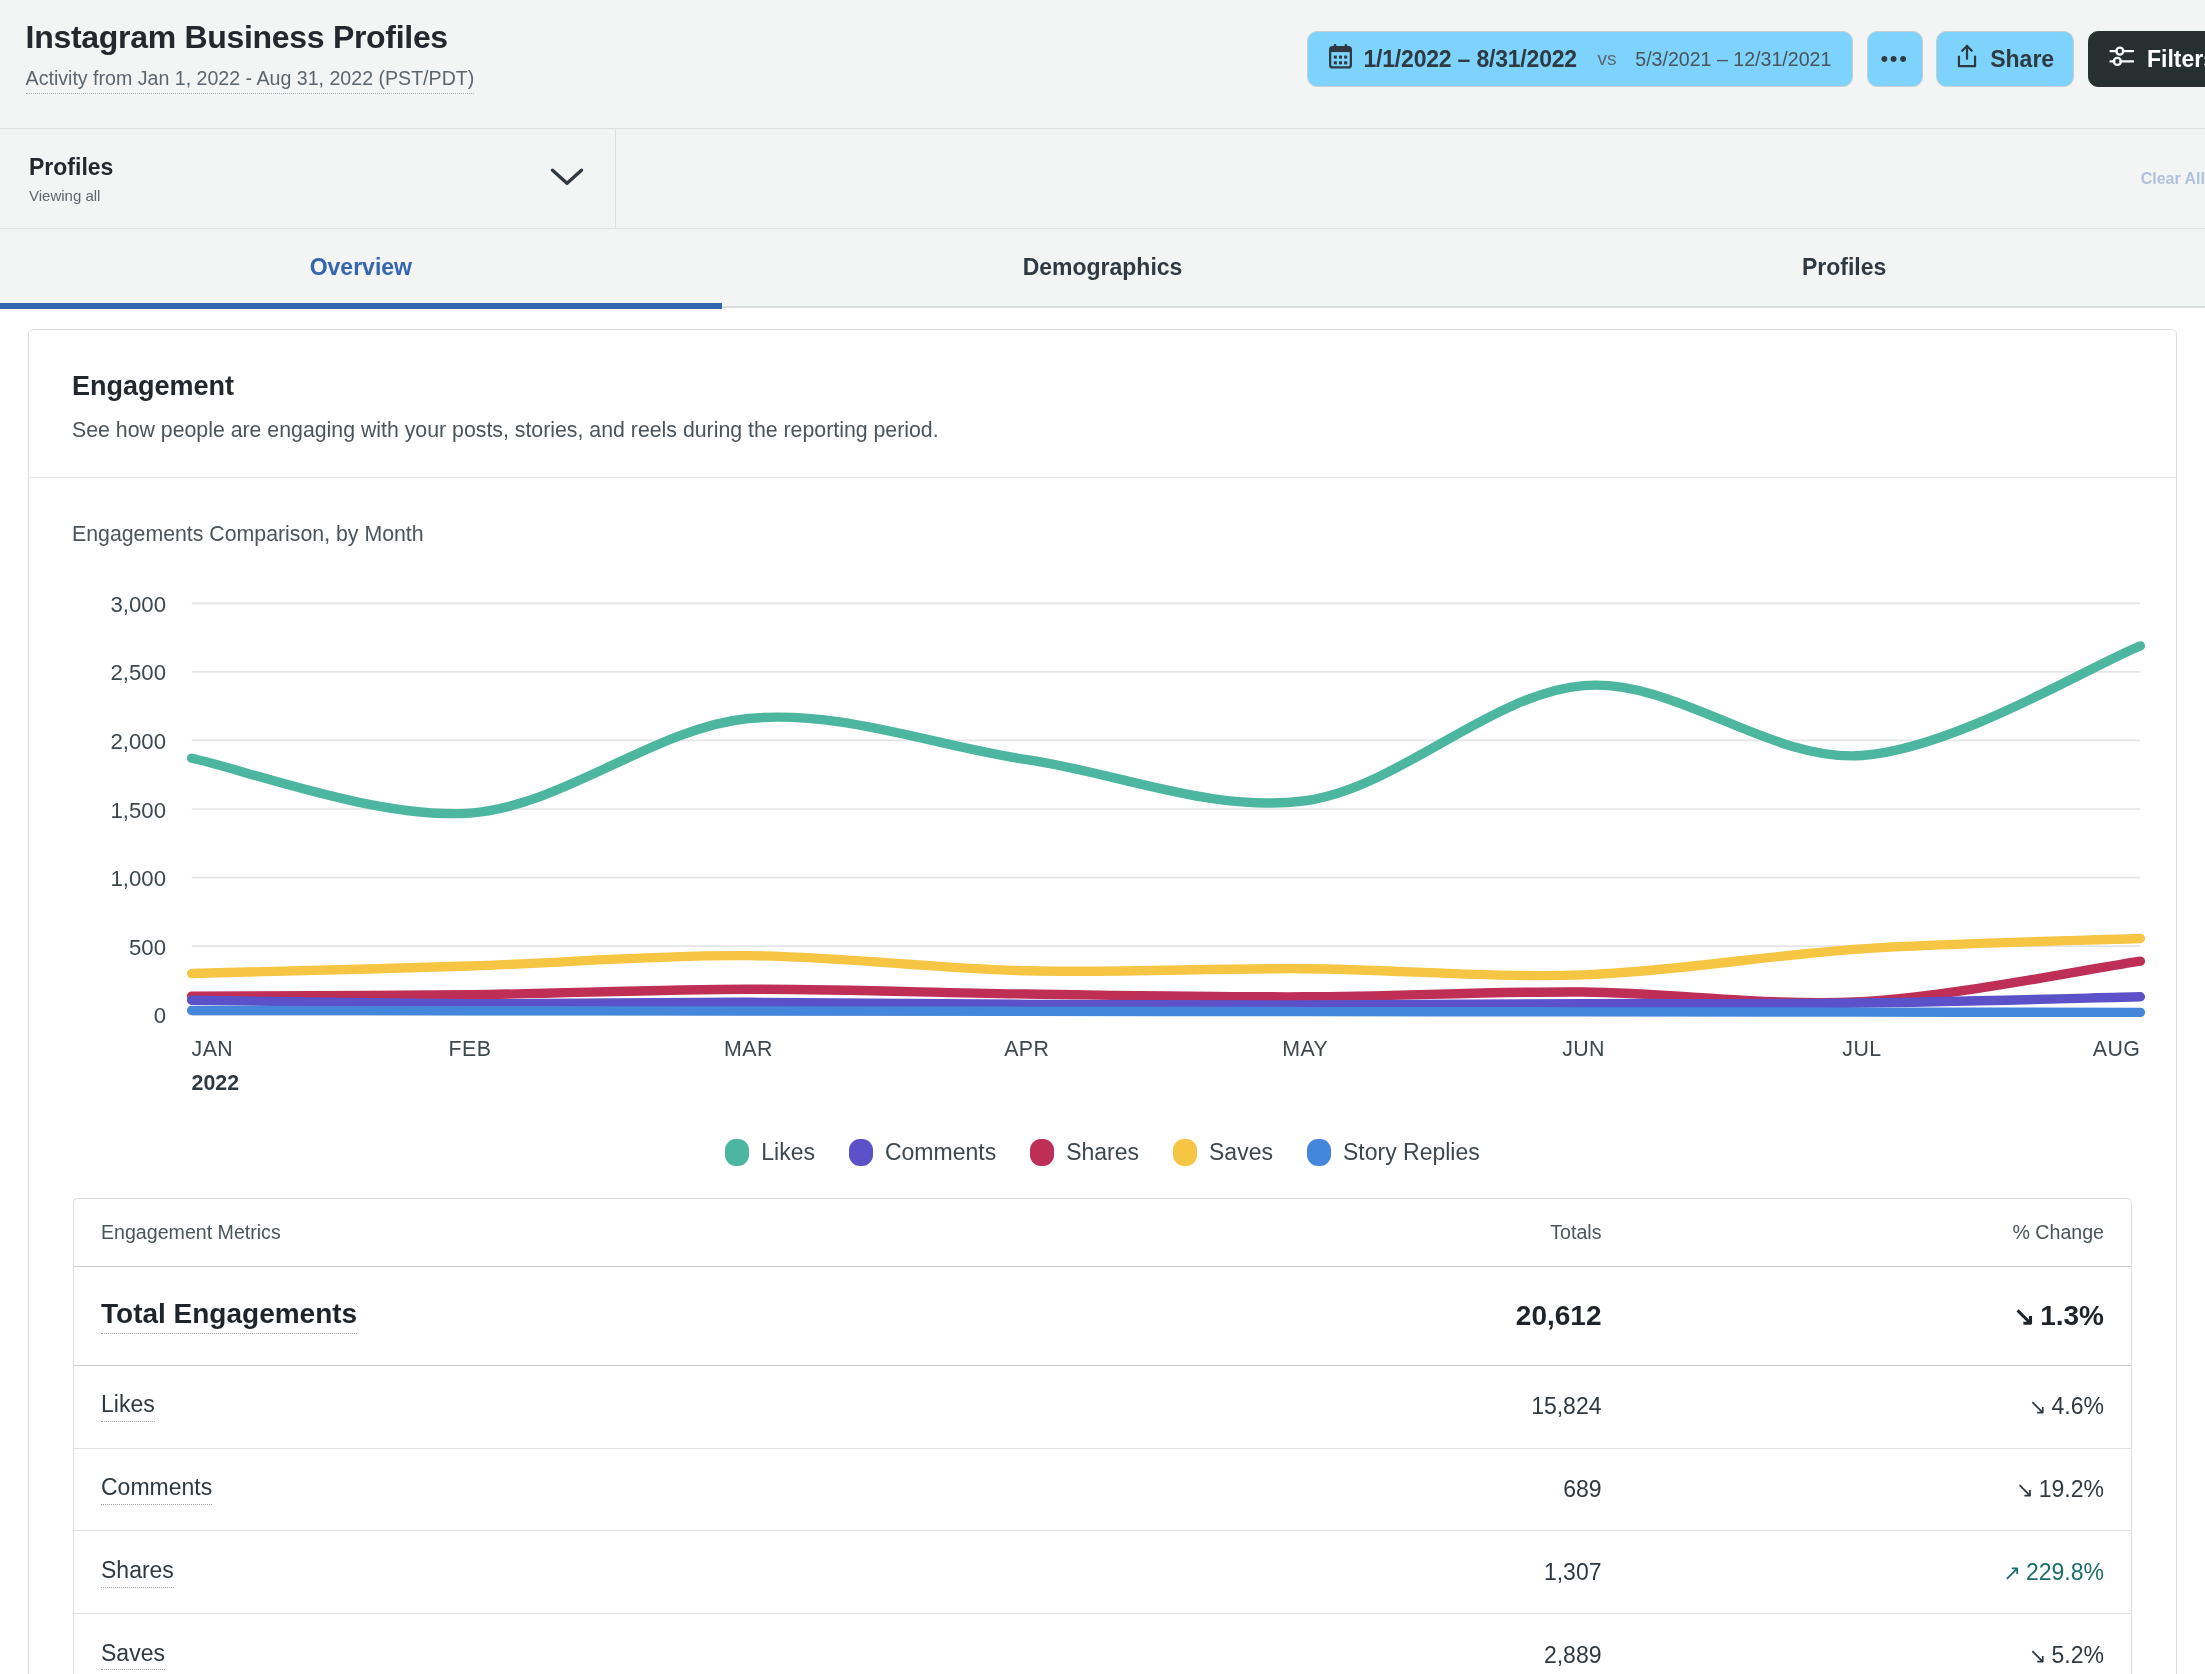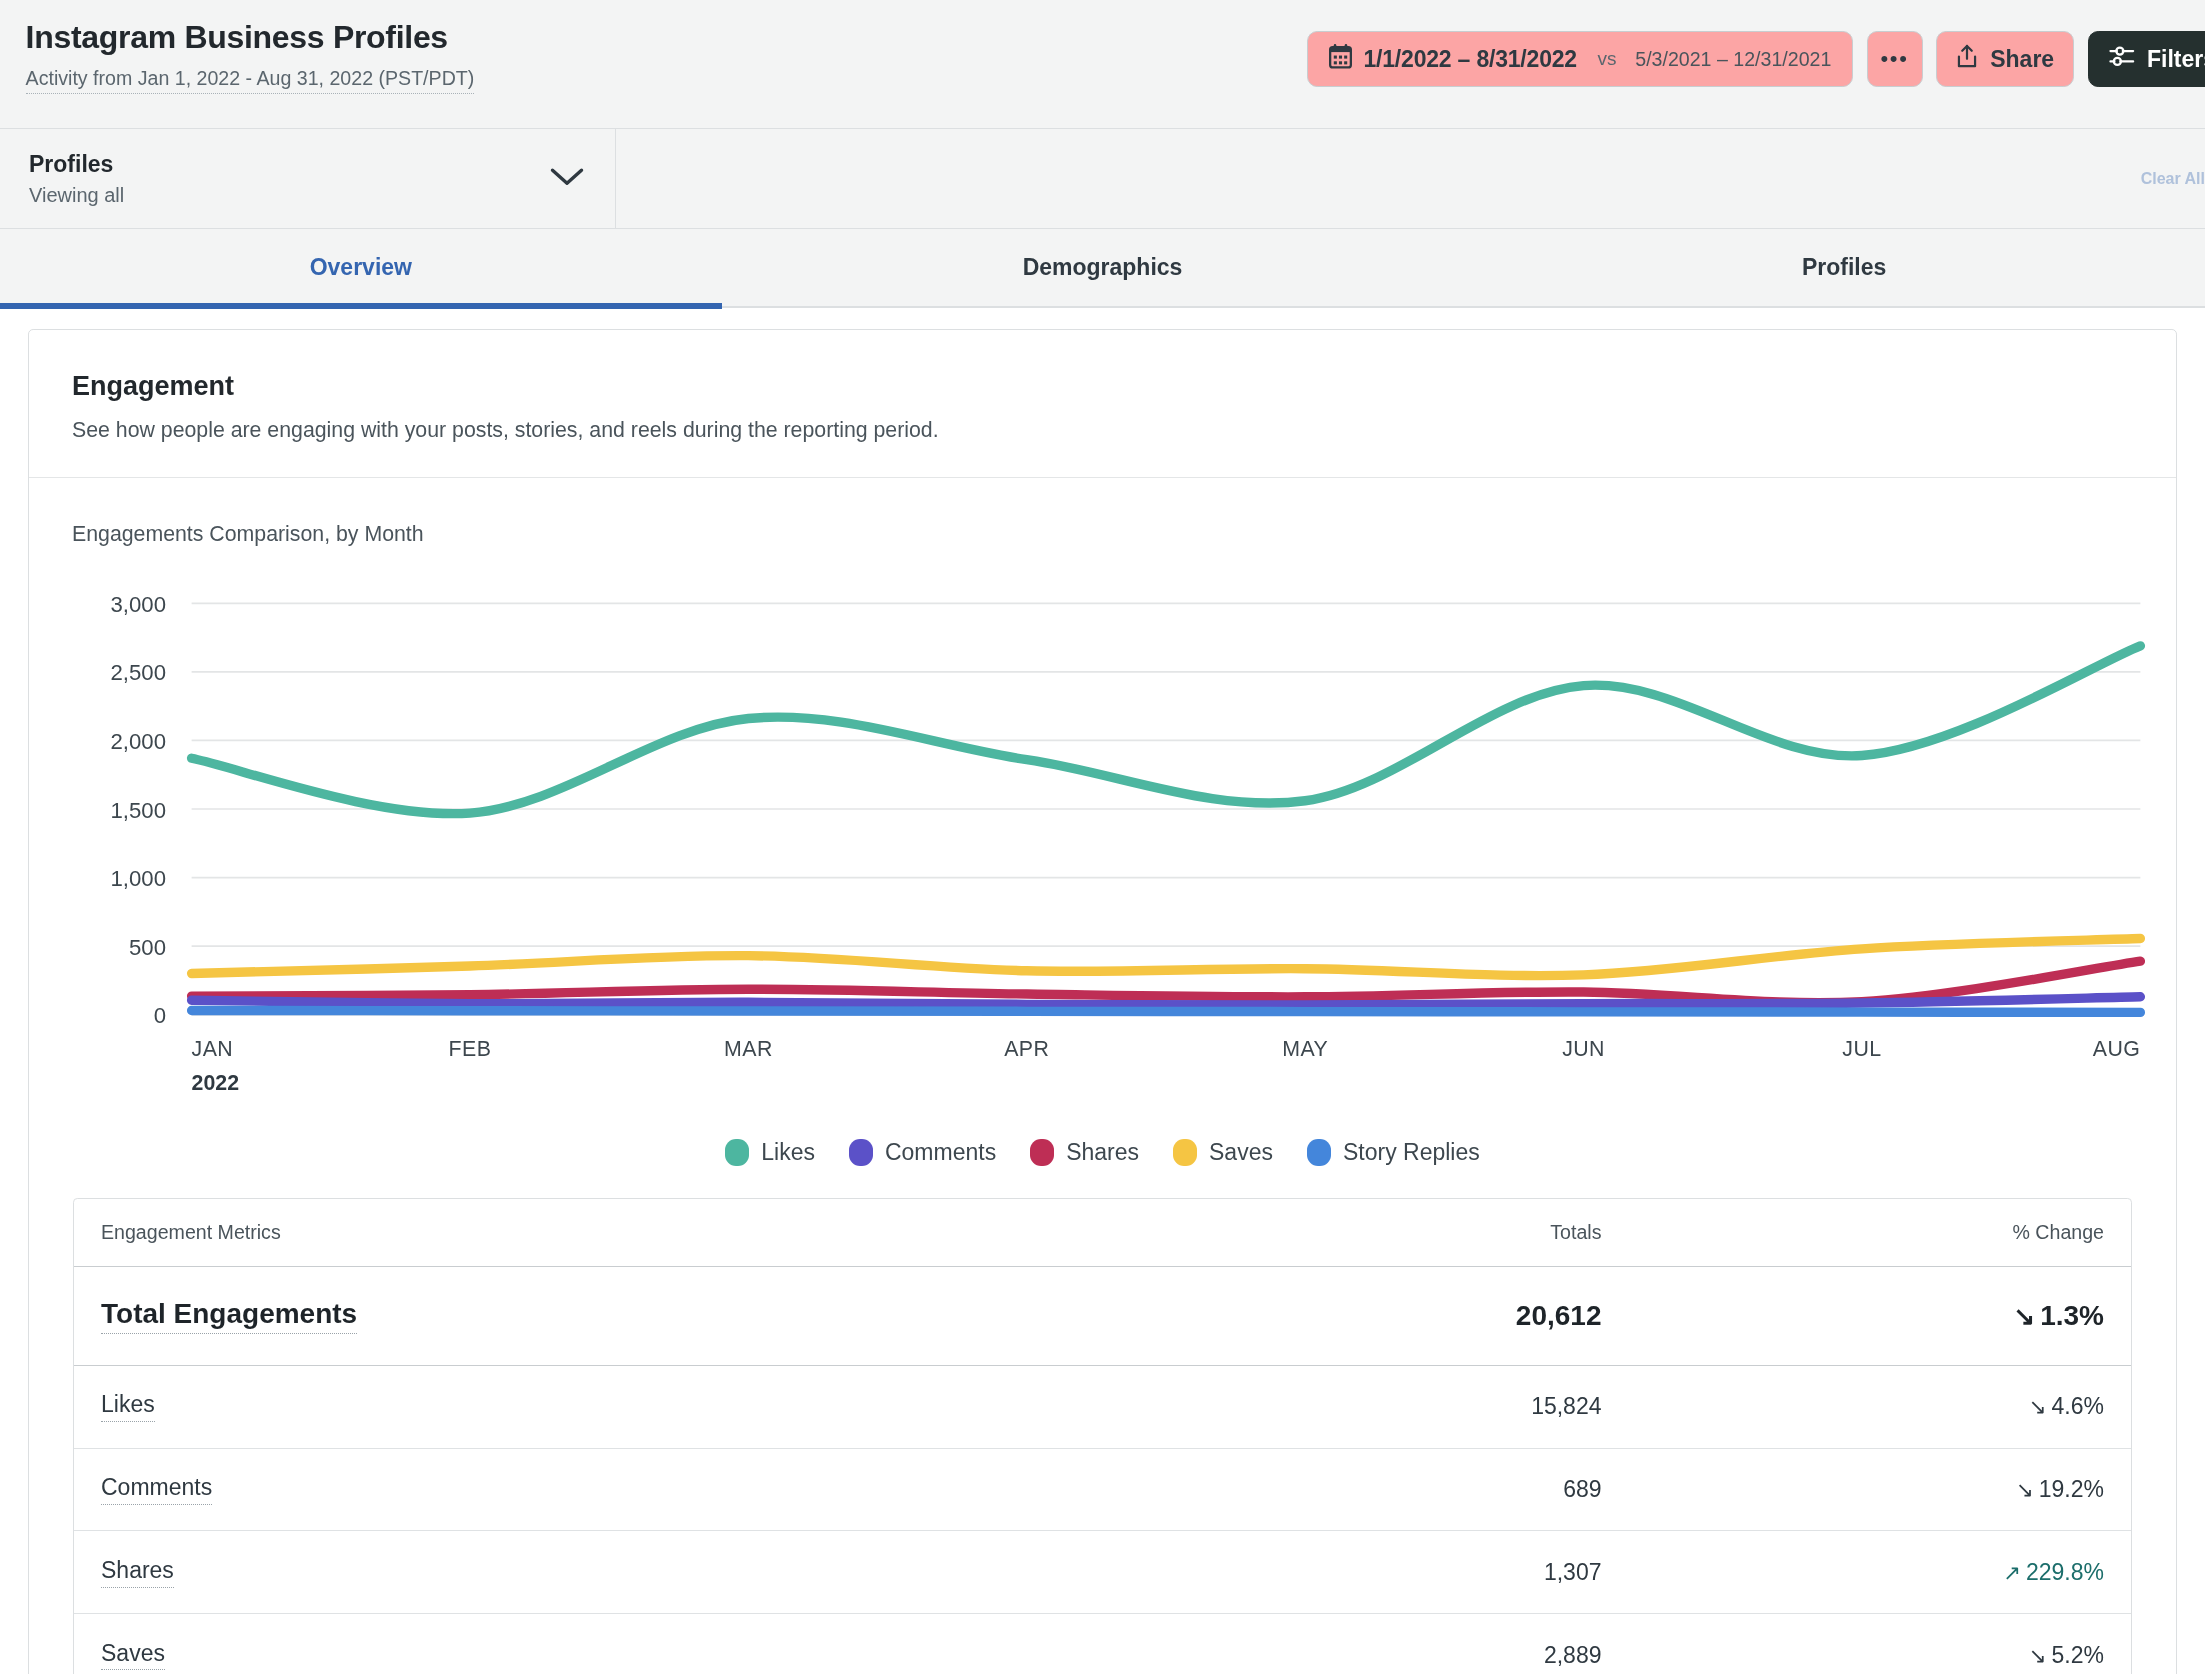--- a/index.html
+++ b/index.html
@@ -42,21 +42,21 @@
     top: 31px; left: 1307px;
     display: flex;
     align-items: center;
     gap: 13.7px;
     white-space: nowrap;
   }
   .btn {
     height: 56px;
     border: 1.7px solid #C8CDD0;
     border-radius: 10.2px;
-    background: #fca5a5;
+    background: #7dd3fc;
     display: flex;
     align-items: center;
     gap: 12px;
     padding: 0 19px;
     font-size: 21.3px;
     color: #2F3941;
     cursor: pointer;
   }
   .btn-daterange { padding: 0 20.5px; }
   .dr-main { font-weight: bold; font-size: 23px; letter-spacing: -0.2px; }
@@ -86,21 +86,21 @@
   .profiles-select {
     width: 616px;
     border-right: 0.9px solid #DCDFE1;
     display: flex;
     align-items: center;
     justify-content: space-between;
     padding: 0 31px 0 29px;
     cursor: pointer;
   }
   .ps-label { font-size: 23px; font-weight: bold; color: #22282D; }
-  .ps-sub { font-size: 20px; color: #5B666E; margin-top: 6px; }
+  .ps-sub { font-size: 15px; color: #5B666E; margin-top: 6px; }
   .clear-all {
     position: absolute;
     right: 0; top: 50%;
     transform: translateY(-50%);
     font-size: 16px;
     font-weight: bold;
     color: #AFC1DB;
     padding-right: 0;
     cursor: pointer;
   }

